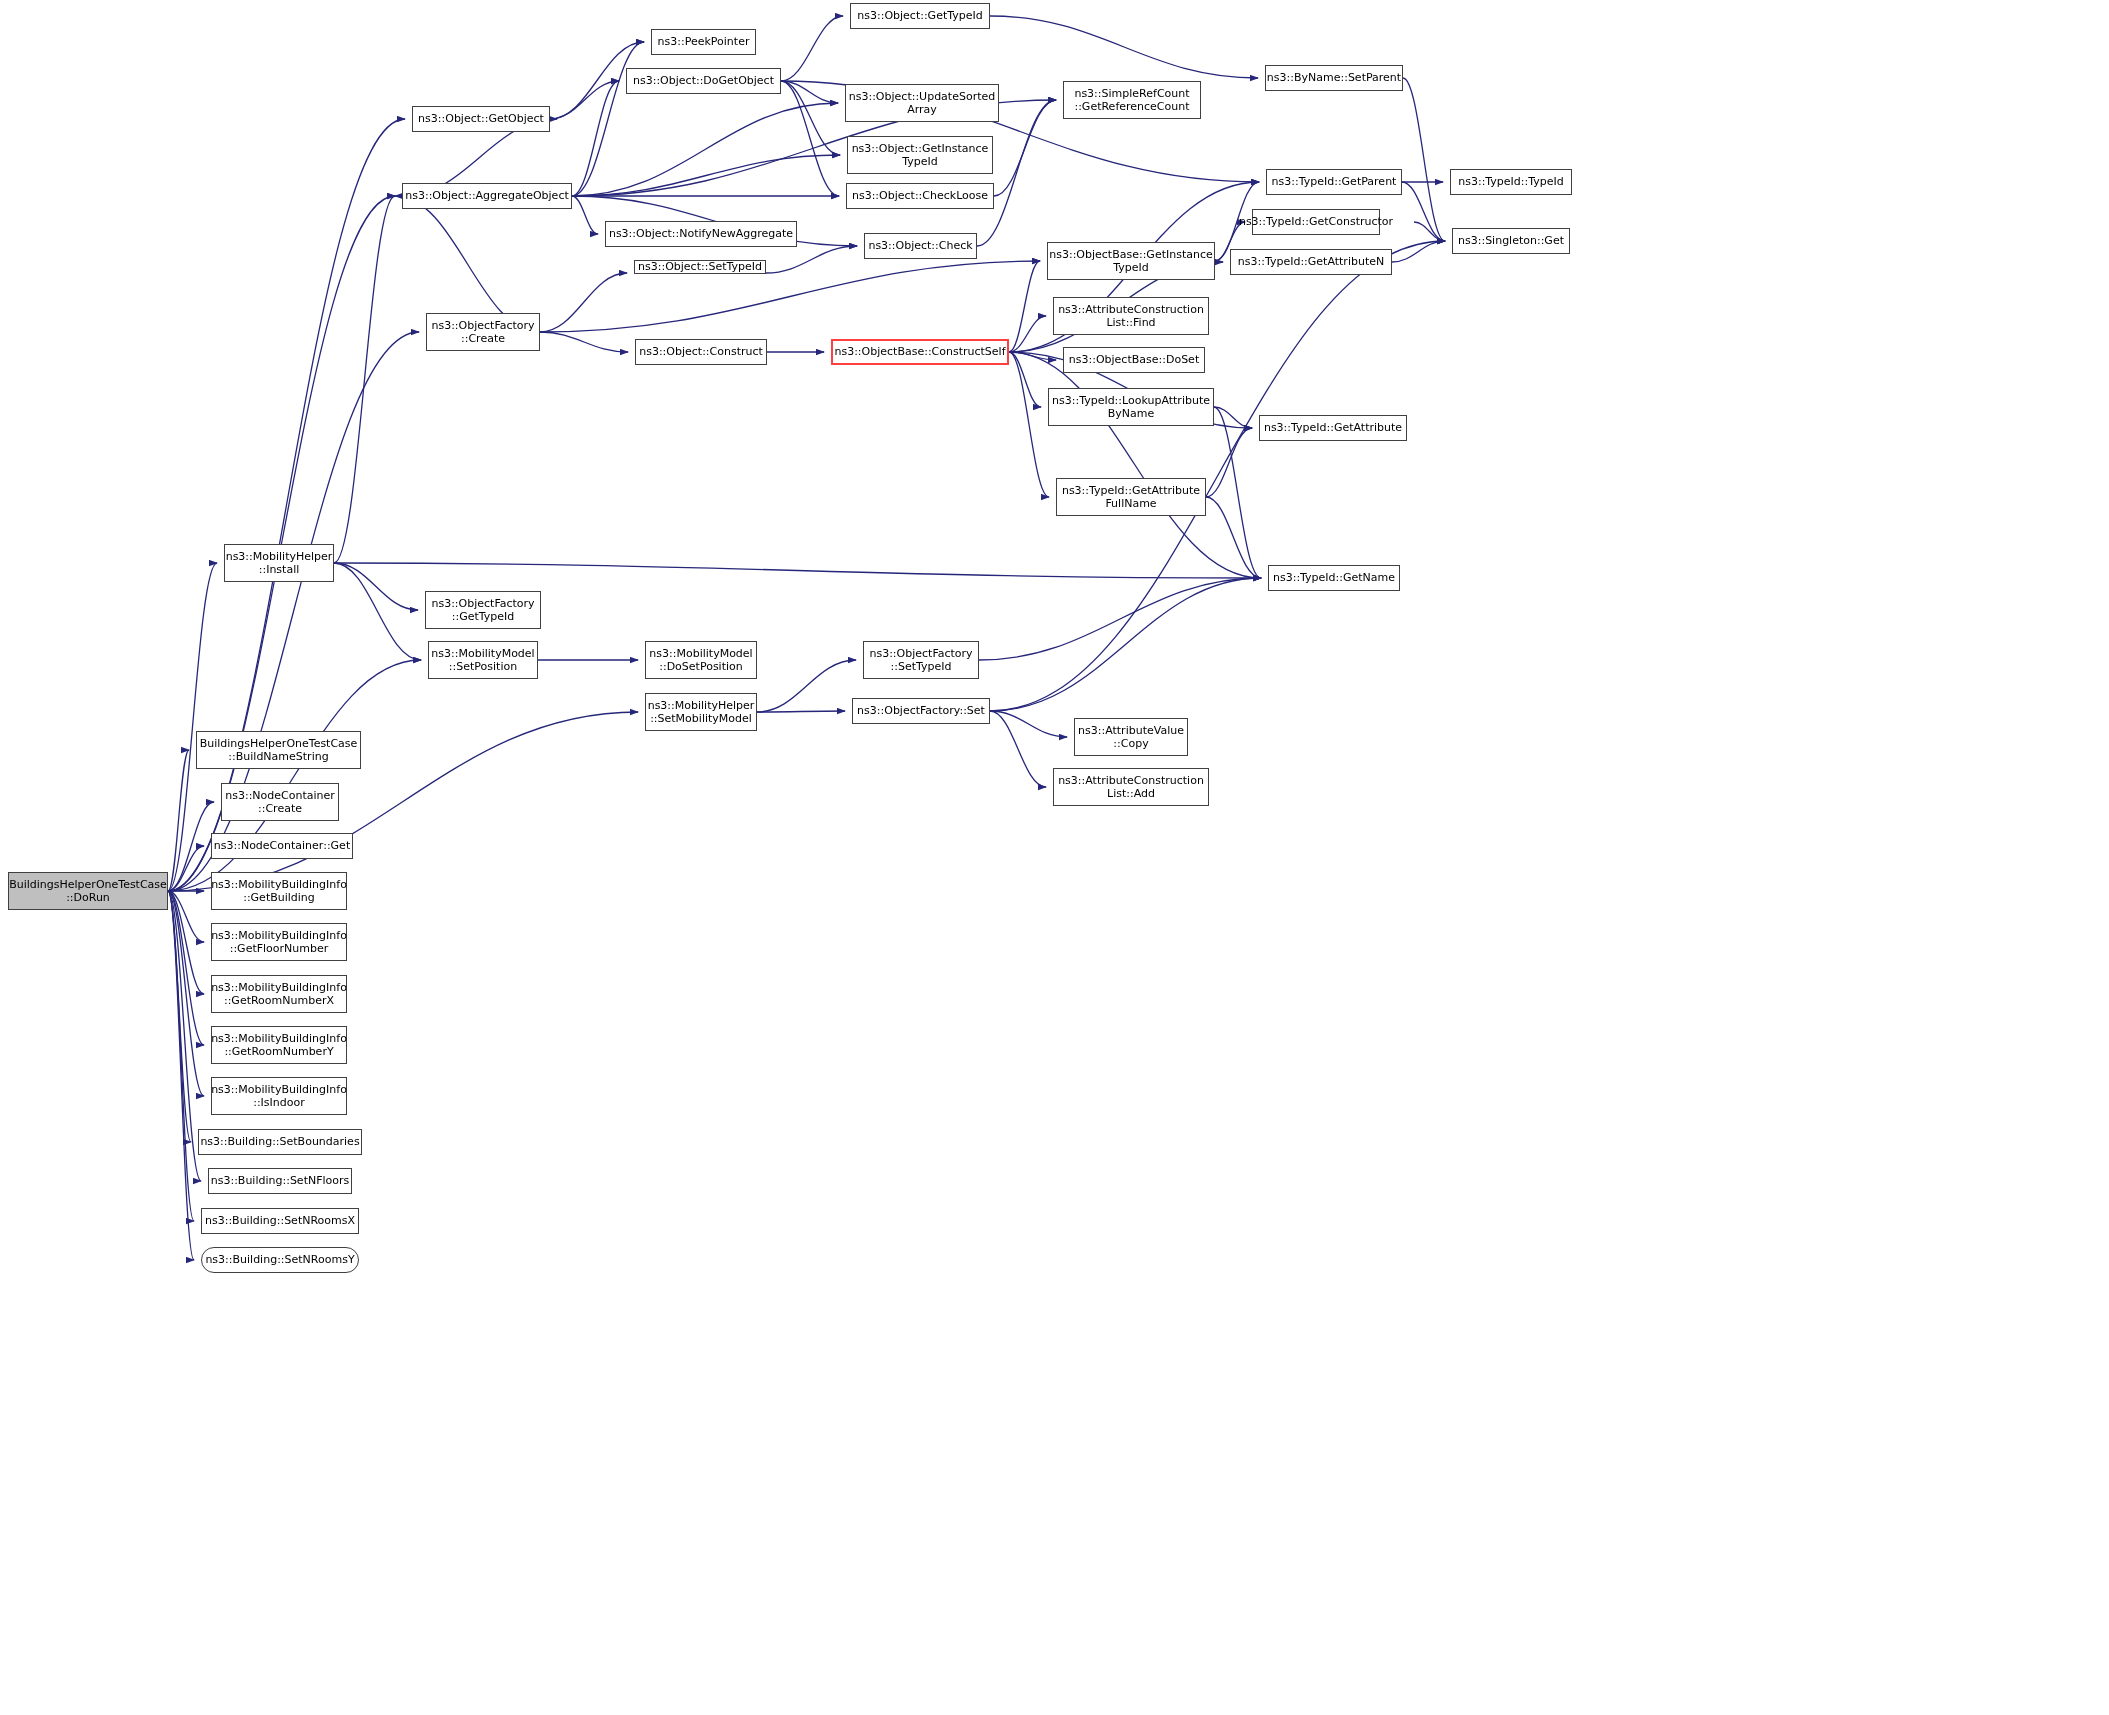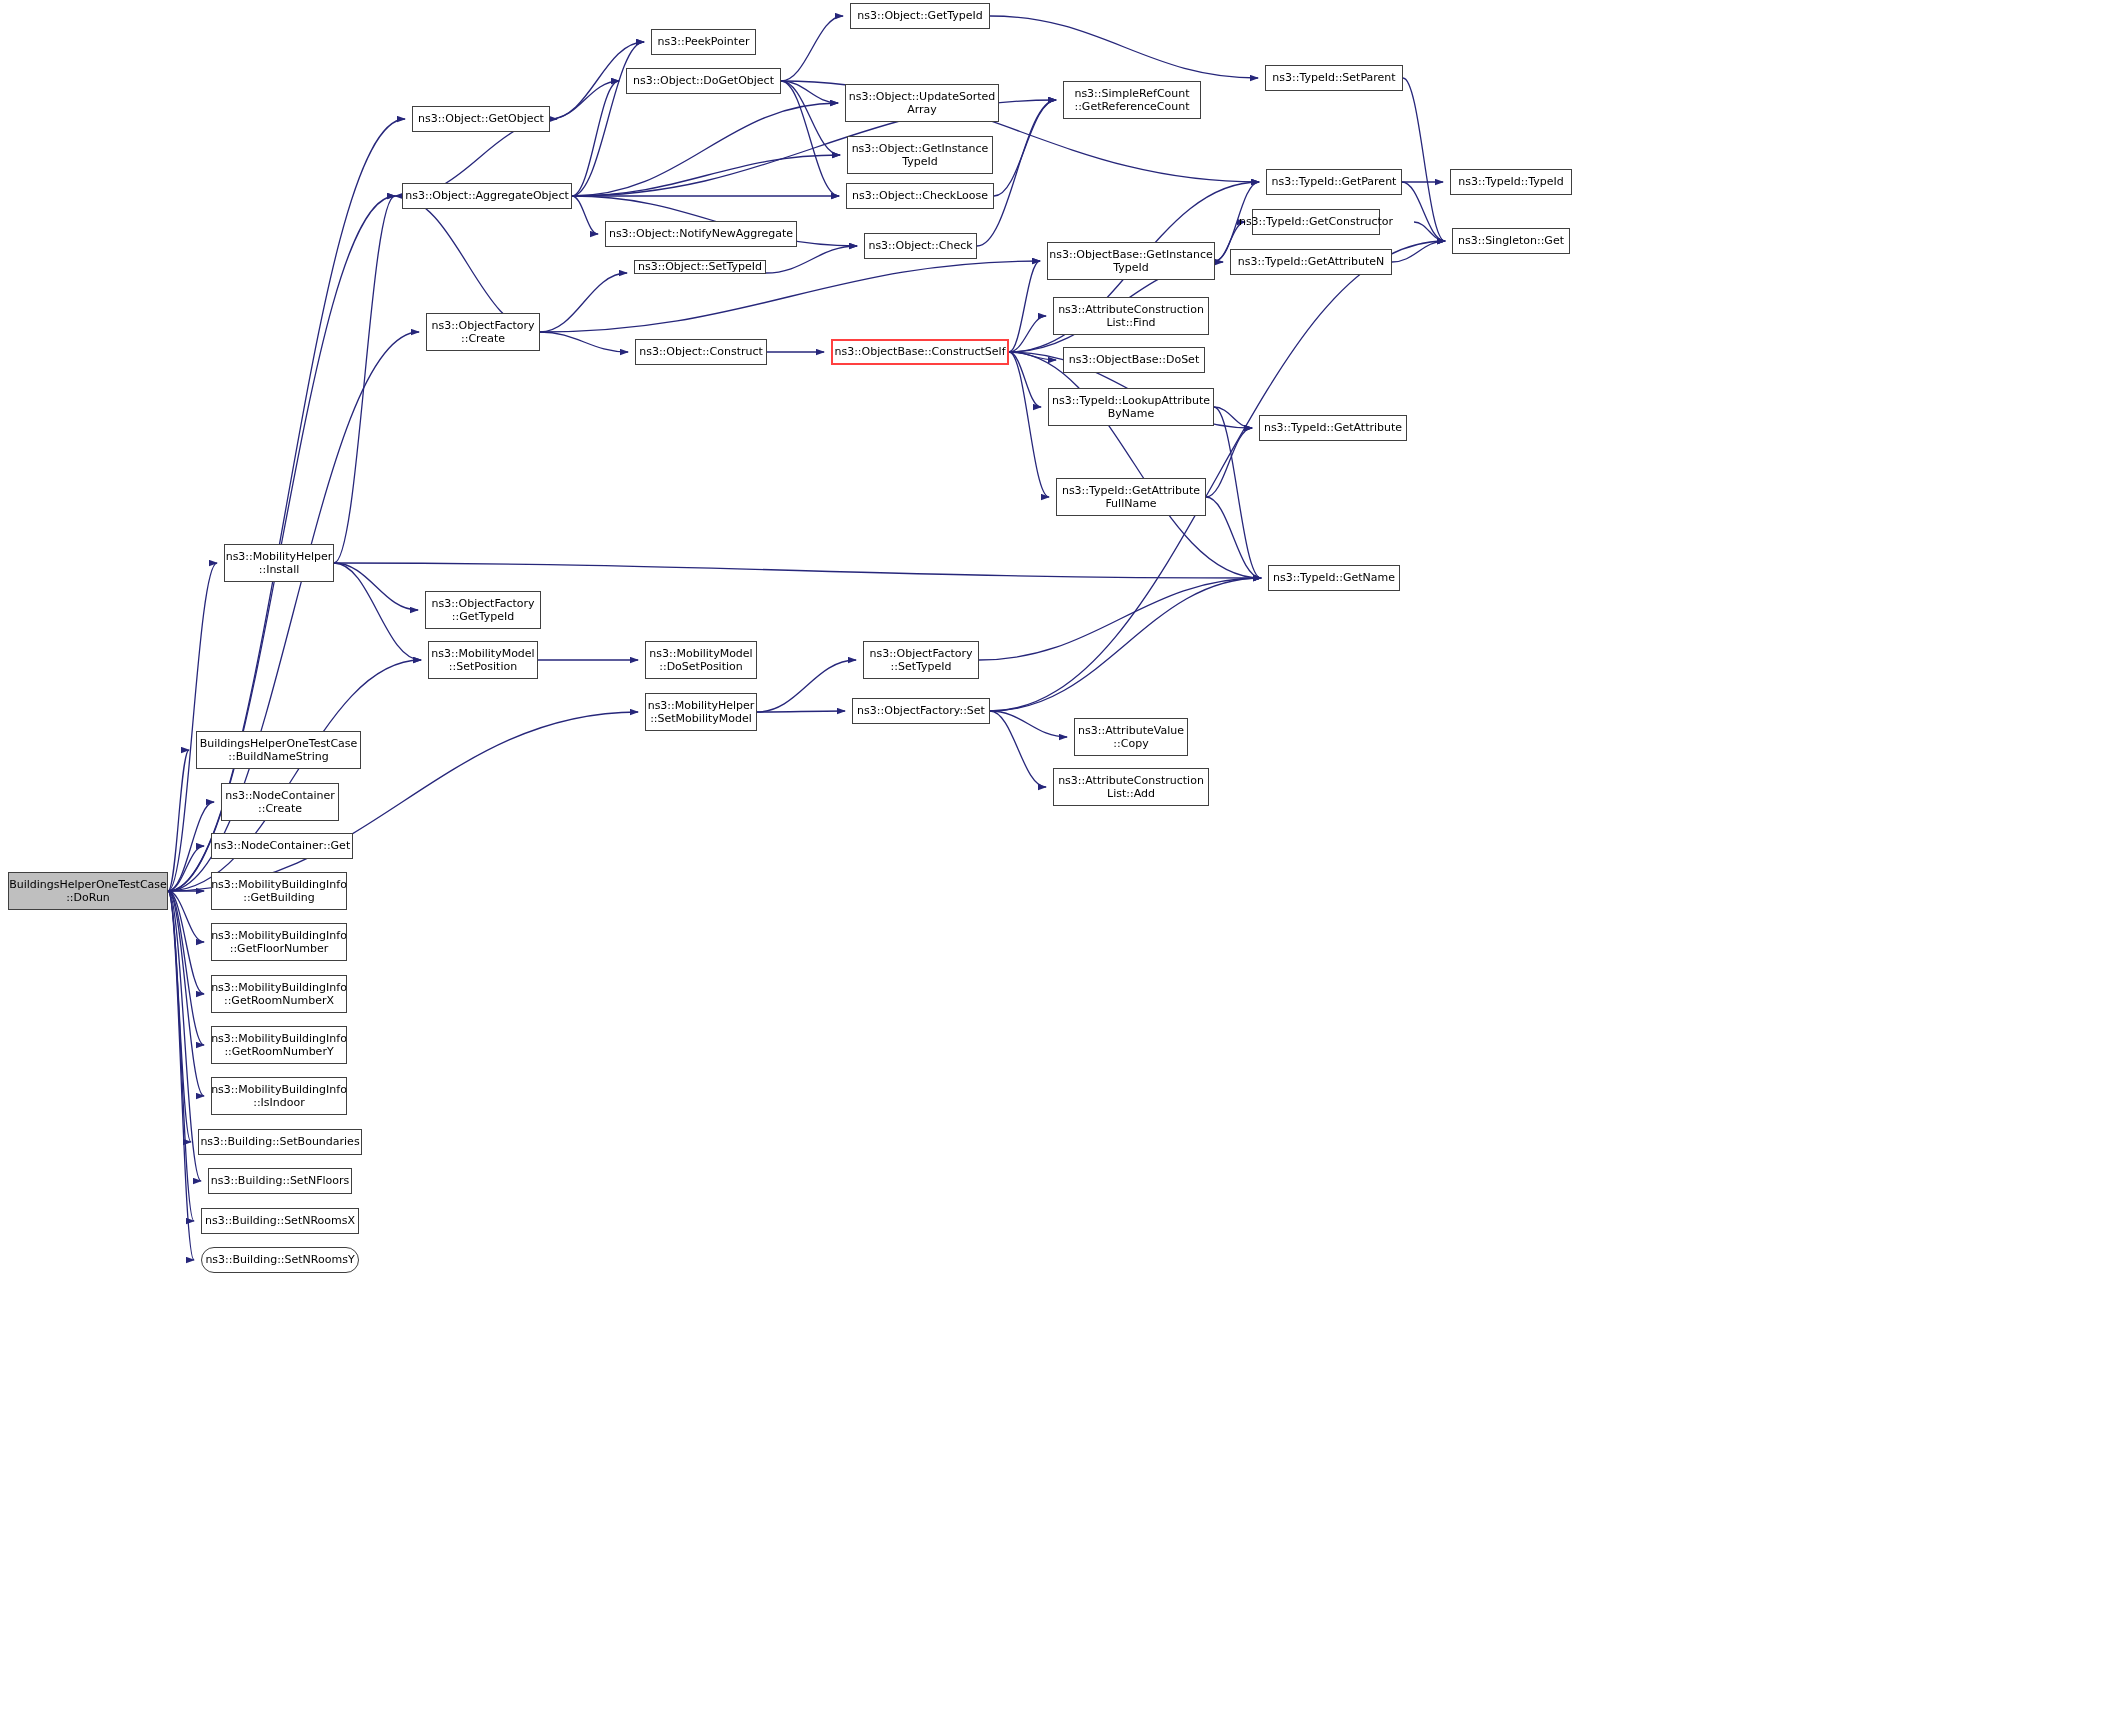--- a/index.html
+++ b/index.html
@@ -142,21 +142,21 @@
       <div class="node" style="left: 402px; top: 183px; width: 170px; height: 26px;">ns3::Object::AggregateObject</div>
       <div class="node" style="left: 605px; top: 221px; width: 192px; height: 26px;">ns3::Object::NotifyNewAggregate</div>
       <div class="node" style="left: 864px; top: 233px; width: 113px; height: 26px;">ns3::Object::Check</div>
       <div class="node" style="left: 634px; top: 260px; width: 132px; height: 14px;">ns3::Object::SetTypeId</div>
       <div class="node" style="left: 426px; top: 313px; width: 114px; height: 38px;">ns3::ObjectFactory
 ::Create</div>
       <div class="node" style="left: 635px; top: 339px; width: 132px; height: 26px;">ns3::Object::Construct</div>
       <div class="node highlight" style="left: 831px; top: 339px; width: 178px; height: 26px;">ns3::ObjectBase::ConstructSelf</div>
       <div class="node" style="left: 1063px; top: 81px; width: 138px; height: 38px;">ns3::SimpleRefCount
 ::GetReferenceCount</div>
-      <div class="node" style="left: 1265px; top: 65px; width: 138px; height: 26px;">ns3::TypeId::SetParent</div>
+      <div class="node" style="left: 1265px; top: 65px; width: 138px; height: 26px;">ns3::ByName::SetParent</div>
       <div class="node" style="left: 1266px; top: 169px; width: 136px; height: 26px;">ns3::TypeId::GetParent</div>
       <div class="node" style="left: 1450px; top: 169px; width: 122px; height: 26px;">ns3::TypeId::TypeId</div>
       <div class="node" style="left: 1252px; top: 209px; width: 128px; height: 26px;">ns3::TypeId::GetConstructor</div>
       <div class="node" style="left: 1230px; top: 249px; width: 162px; height: 26px;">ns3::TypeId::GetAttributeN</div>
       <div class="node" style="left: 1452px; top: 228px; width: 118px; height: 26px;">ns3::Singleton::Get</div>
       <div class="node" style="left: 1047px; top: 242px; width: 168px; height: 38px;">ns3::ObjectBase::GetInstance
 TypeId</div>
       <div class="node" style="left: 1053px; top: 297px; width: 156px; height: 38px;">ns3::AttributeConstruction
 List::Find</div>
       <div class="node" style="left: 1063px; top: 347px; width: 142px; height: 26px;">ns3::ObjectBase::DoSet</div>

